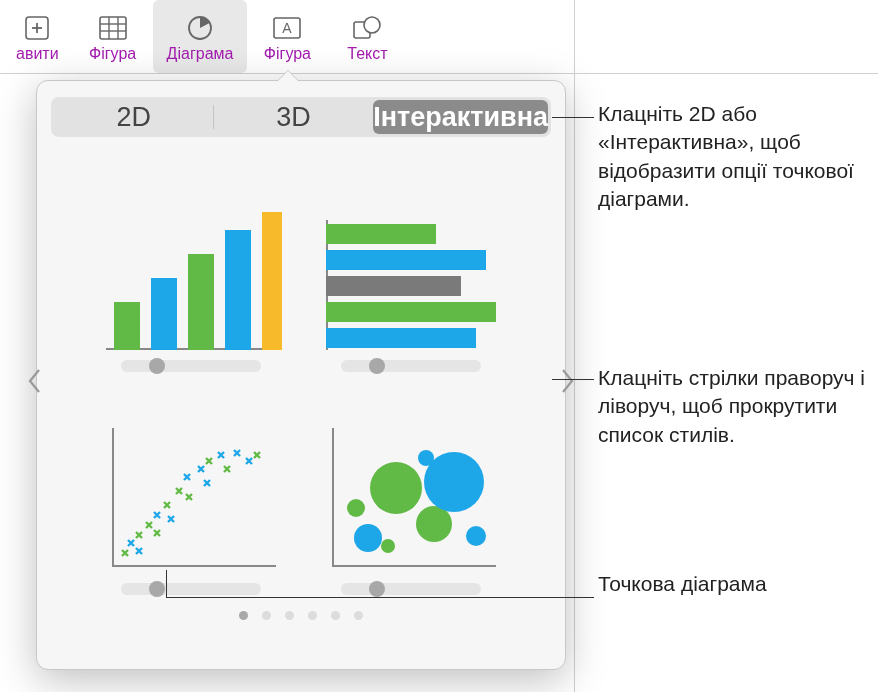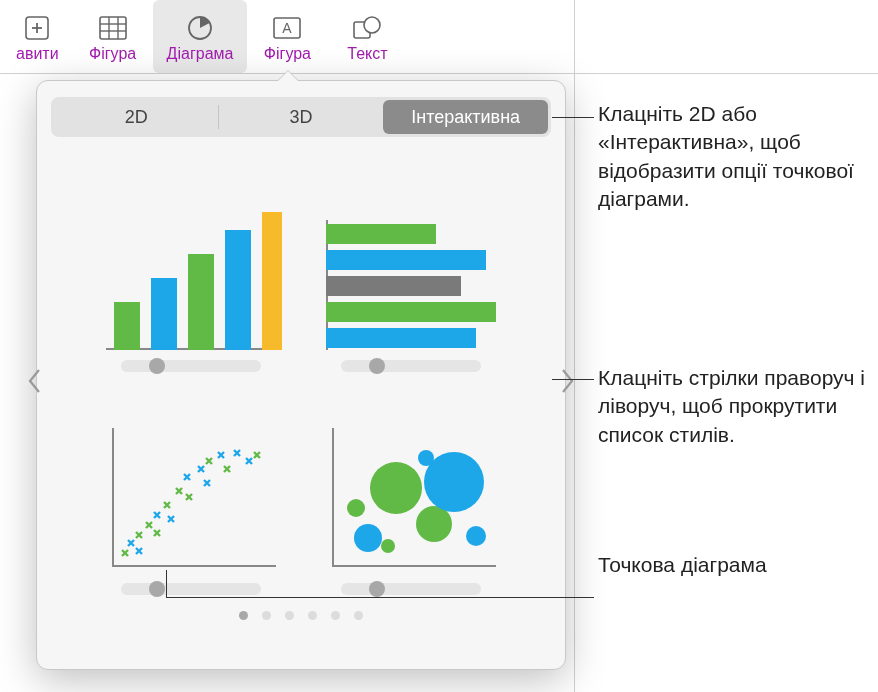--- a/index.html
+++ b/index.html
@@ -79,36 +79,37 @@
       border-radius: 8px;
       padding: 3px;
       height: 40px;
       margin-bottom: 24px;
     }
     .seg-btn {
       flex: 1;
       display: flex;
       align-items: center;
       justify-content: center;
-      font-size: 18px;
+      font-size: 27px;
       color: #444;
       border-radius: 6px;
       cursor: pointer;
       position: relative;
       text-align: right;
     }
     .seg-btn:not(:last-child)::after {
       content: "";
       position: absolute;
       right: 0; top: 15%; height: 70%;
       width: 1px; background: #c4c4c4;
     }
     .seg-btn.selected {
       background: #8b8b8b;
       color: #fff;
+      font-weight: bold;
     }
     .seg-btn.selected::after { display: none; }
     .seg-btn.before-selected::after { display: none; }
     
     .chart-grid {
       display: grid;
       grid-template-columns: 1fr 1fr;
       grid-template-rows: 1fr 1fr;
       gap: 14px 20px;
       padding: 8px 40px 0;
@@ -392,14 +393,14 @@
 
 <div class="callouts">
   <div class="callout-line" style="top:117px; left:-18px; width:42px;"></div>
   <div class="callout" style="top:100px; left:28px;">Клацніть 2D або «Інтерактивна», щоб відобразити опції точкової діаграми.</div>
 
   <div class="callout-line" style="top:379px; left:-18px; width:42px;"></div>
   <div class="callout" style="top:364px; left:28px;">Клацніть стрілки праворуч і ліворуч, щоб прокрутити список стилів.</div>
 
   <div class="callout-line" style="top:597px; left:-404px; width:428px;"></div>
   <div class="callout-line-v" style="top:570px; left:-404px; height:27px;"></div>
-  <div class="callout" style="top:551px; left:28px; white-space:nowrap;">Точкова діаграма</div>
+  <div class="callout" style="top:570px; left:28px; white-space:nowrap;">Точкова діаграма</div>
 </div>
 
 </body></html>

